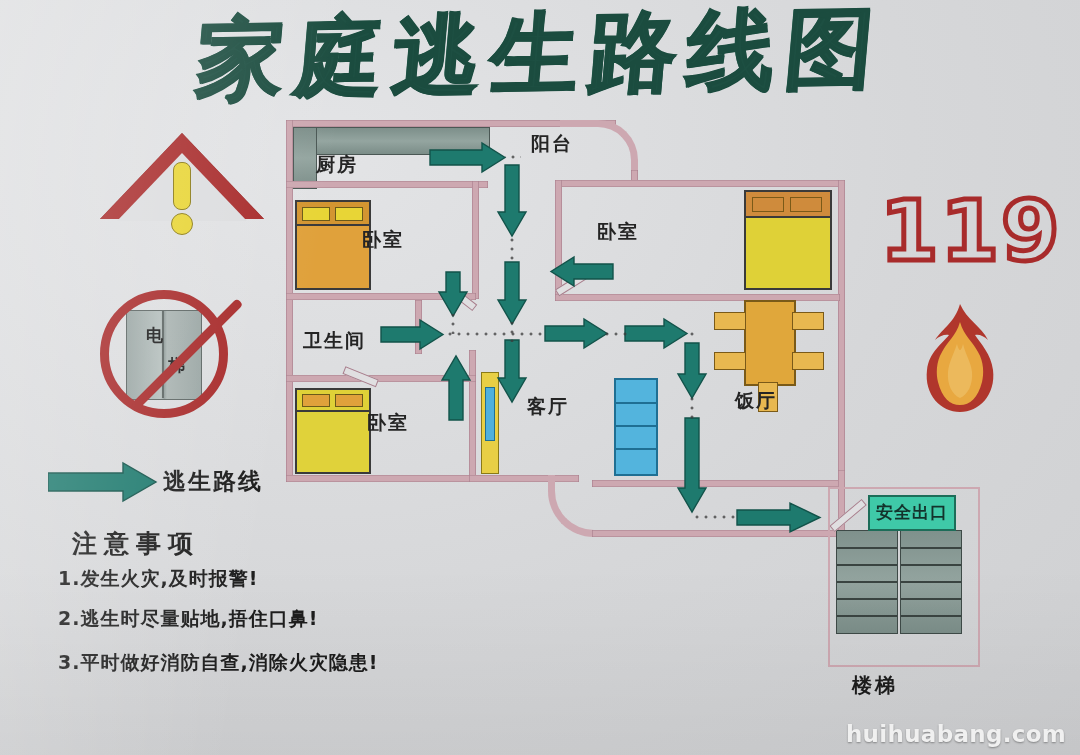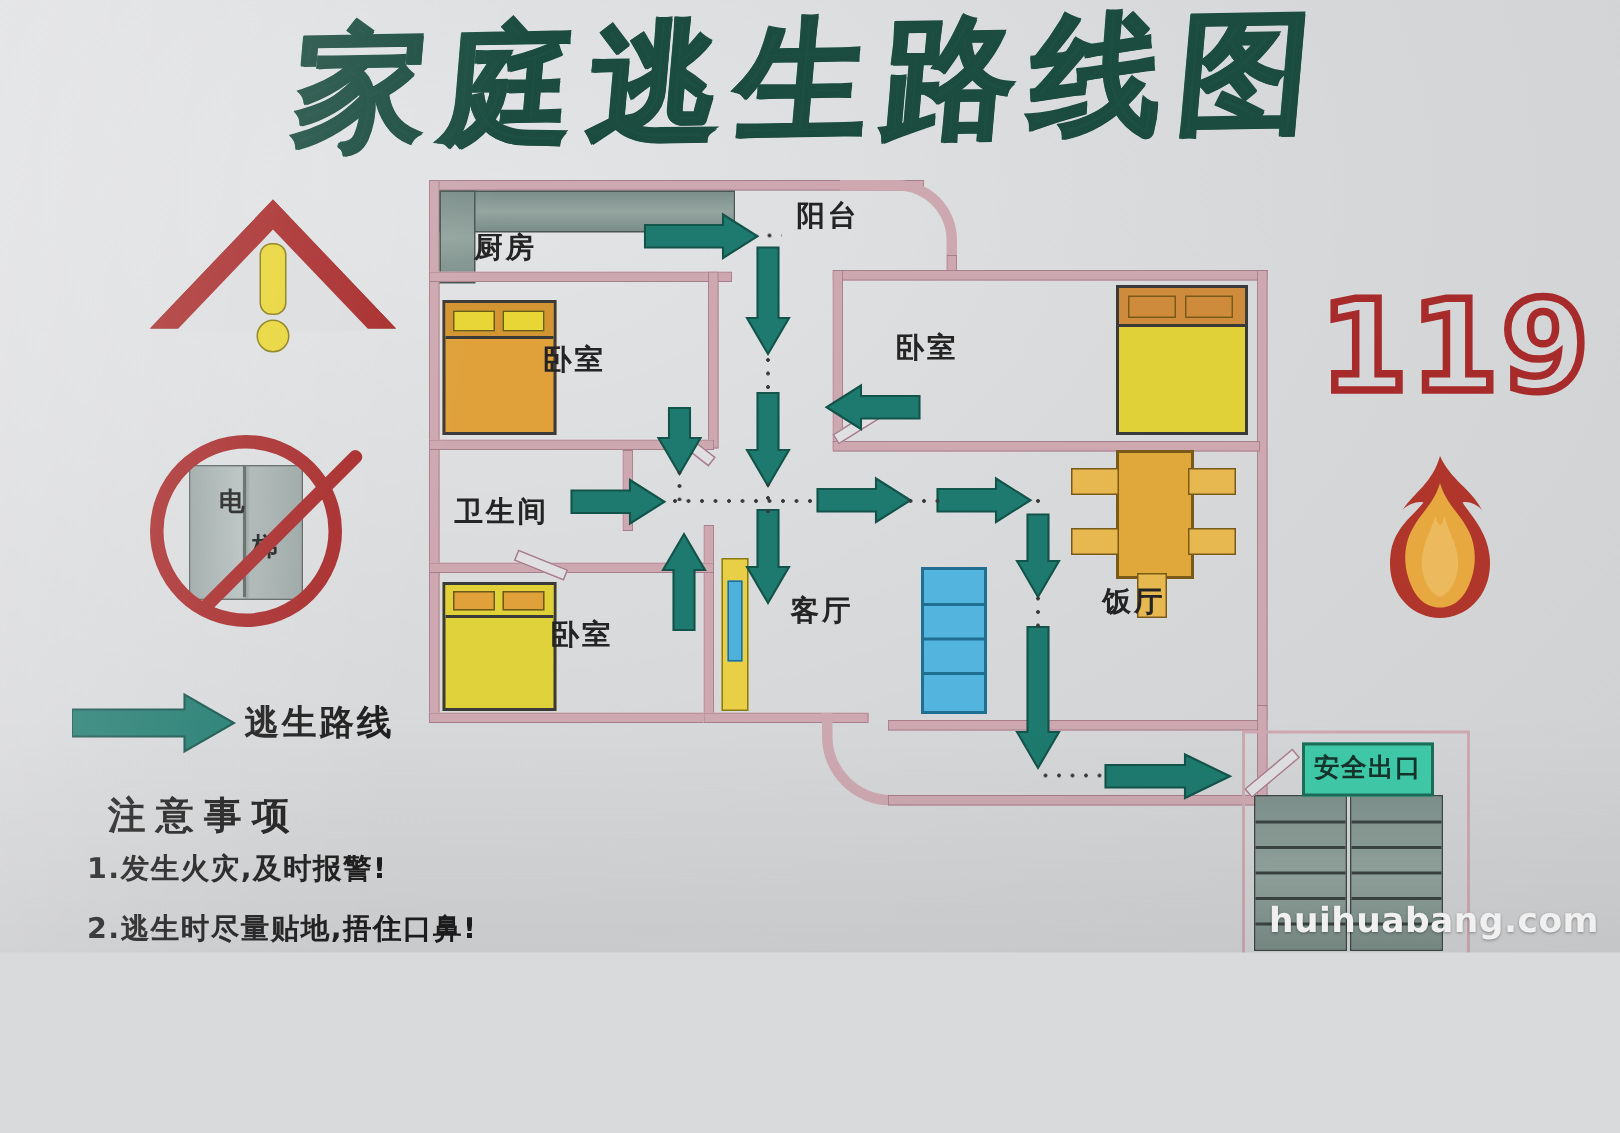--- a/index.html
+++ b/index.html
@@ -2,21 +2,21 @@
 <html><head>
 <meta charset="utf-8">
 <style>
   html,body{margin:0;padding:0;}
   body{
     width:1080px;height:755px;overflow:hidden;
     font-family:"DejaVu Sans","Liberation Sans",sans-serif;
     background:#d9dadc;
   }
   #poster{
-    position:relative;width:1080px;height:635px;
+    position:relative;width:1080px;height:755px;
     background:
       radial-gradient(ellipse at 30% 20%, #e3e4e6 0%, #d6d7d9 55%, #cfd0d2 100%);
     overflow:hidden;
   }
   
   #poster:before{
     content:"";position:absolute;inset:0;pointer-events:none;
     background:
       linear-gradient(100deg, rgba(255,255,255,.28) 0%, rgba(255,255,255,0) 30%),
       linear-gradient(0deg, rgba(0,0,0,.05) 0%, rgba(0,0,0,0) 25%);

